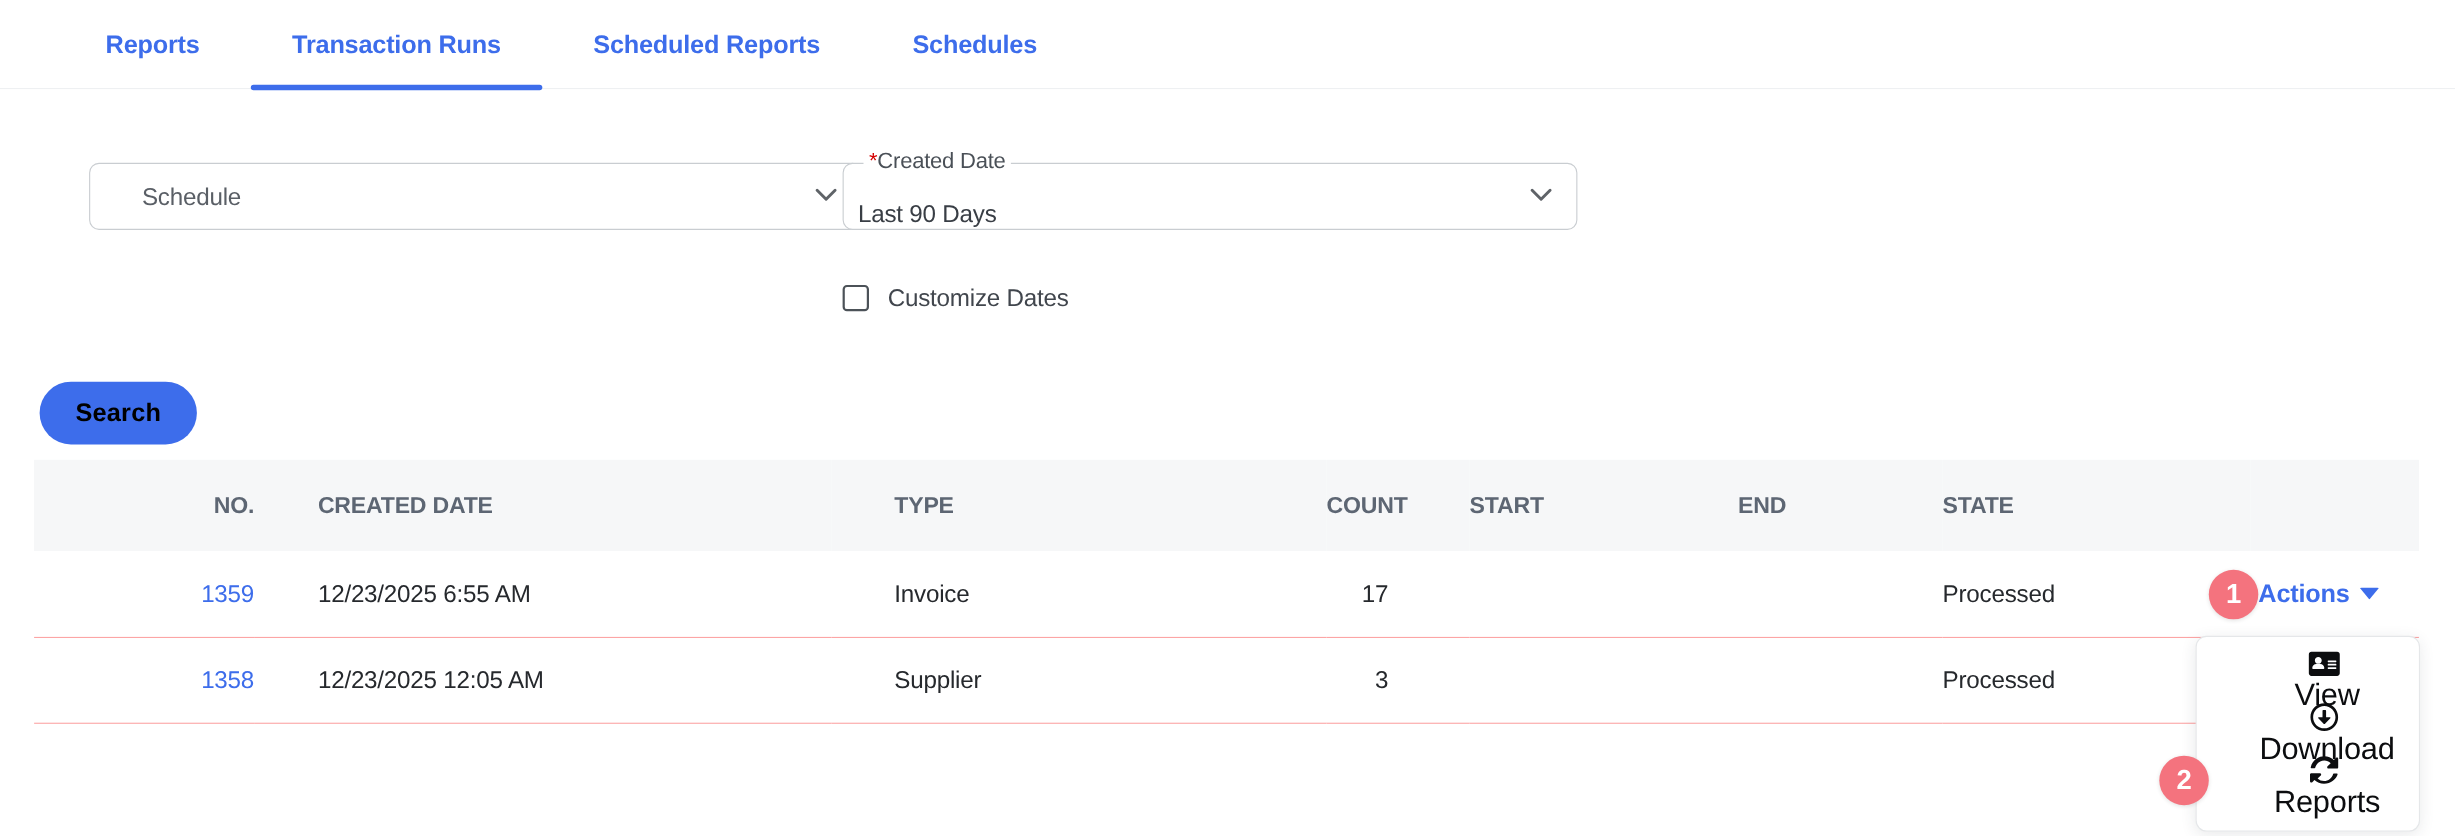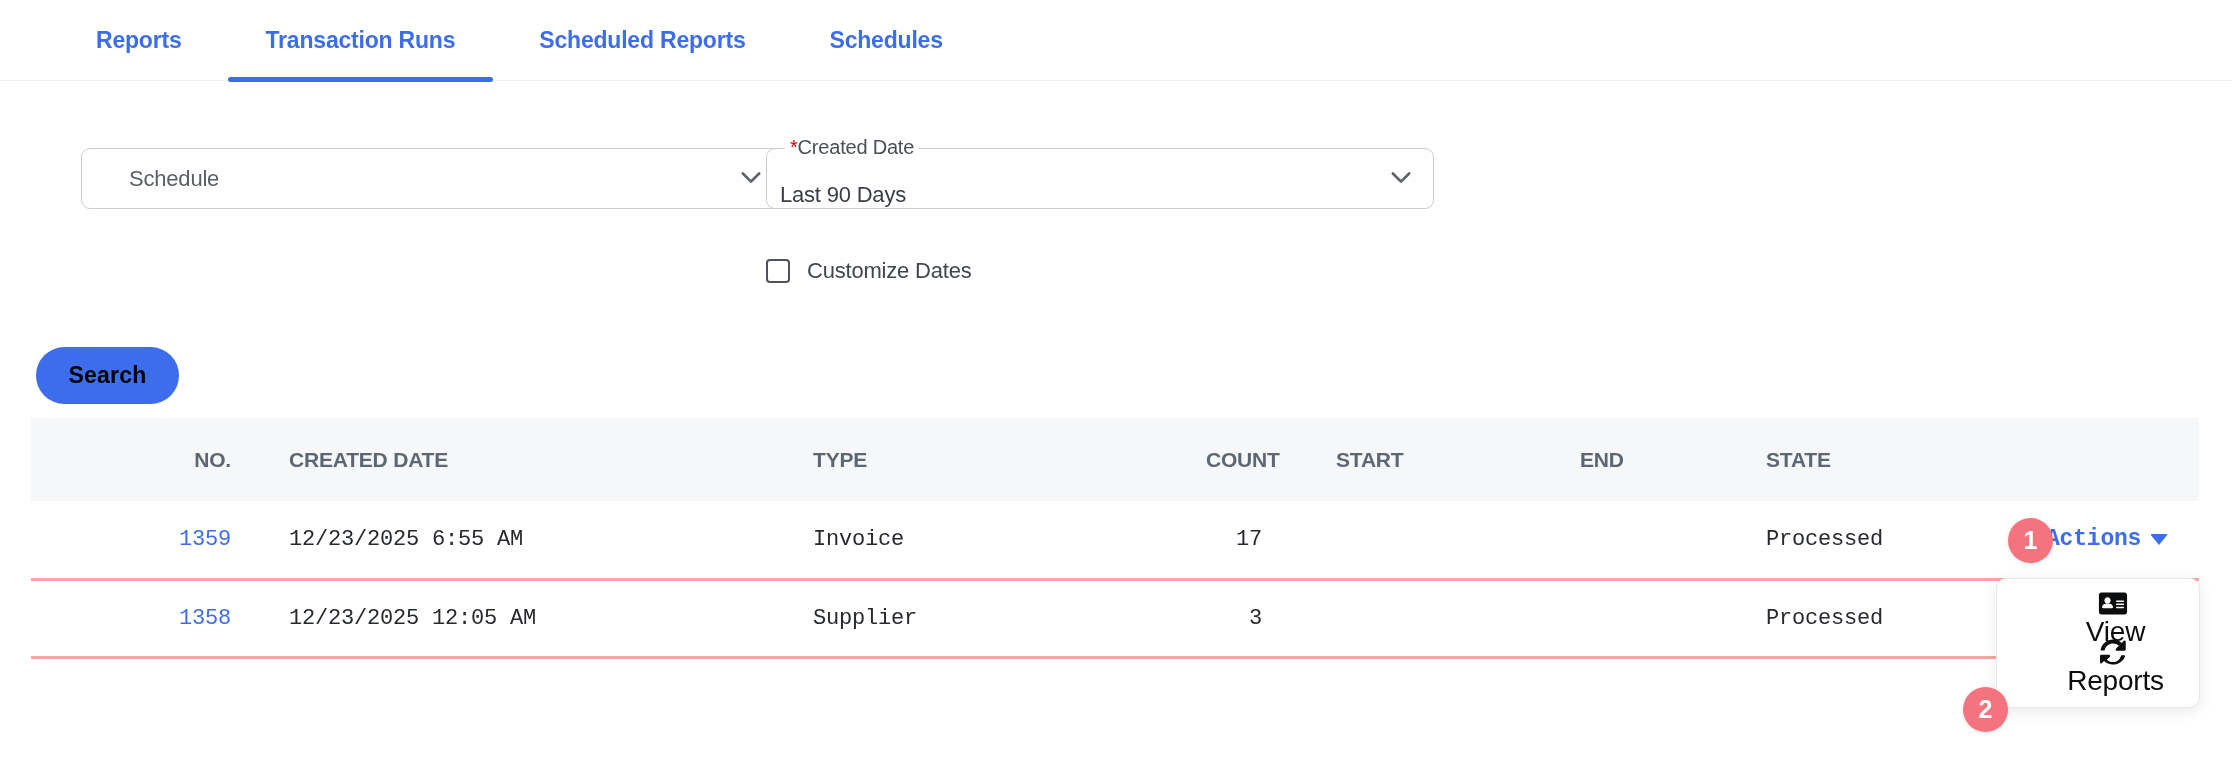--- a/index.html
+++ b/index.html
@@ -40,22 +40,22 @@
   
   .search-btn{position:absolute;left:36px;top:347px;width:143px;height:57px;
     border:none;border-radius:29px;background:var(--accent-blue);color:#000000;
     font-size:23px;font-weight:600;font-family:inherit;cursor:pointer;letter-spacing:0.2px;}
 
   
   .runs-table{position:absolute;left:31px;top:418px;width:2168px;
     border-collapse:collapse;table-layout:fixed;}
   .runs-table th{height:83px;background:#f6f7f8;font-size:21px;font-weight:600;
     color:#5d6673;text-align:left;letter-spacing:-0.2px;}
-  .runs-table td{height:78px;border-bottom:3px solid #fca5a5;font-size:22px;
-    color:#26292d;letter-spacing:-0.2px;background:#fff;font-family:Liberation Mono, monospace;}
+  .runs-table td{height:78px;border-bottom:1px solid #fca5a5;font-size:22px;
+    color:#26292d;letter-spacing:-0.2px;background:#fff;}
   .col-no{text-align:right !important;}
   .col-date{padding-left:58px;}
   .col-type{padding-left:57px;}
   .col-count{text-align:right;padding-right:74px;}
   .col-actions{text-align:right;padding-right:36px;}
   .run-link{color:var(--accent-blue);cursor:pointer;text-decoration:none;font-weight:500;}
   .actions-link{color:var(--accent-blue);font-size:23px;font-weight:600;cursor:pointer;
     display:inline-flex;align-items:center;white-space:nowrap;}
   .caret-down{display:inline-block;width:0;height:0;margin-left:9px;
     border-left:9px solid transparent;border-right:9px solid transparent;
@@ -173,20 +173,28 @@
       <span class="mi-icon">
         <svg width="30" height="25" viewBox="0 0 576 512">
             <path fill="currentColor" d="M528 32H48C21.5 32 0 53.5 0 80v352c0 26.5 21.5 48 48 48h480c26.5 0 48-21.5 48-48V80c0-26.5-21.5-48-48-48zM176 128c35.3 0 64 28.7 64 64s-28.7 64-64 64-64-28.7-64-64 28.7-64 64-64zm93.3 224H82.7c-10.4 0-18.8-8.4-18.8-18.7 0-41.4 33.6-74.7 74.9-74.7h74.5c41.3 0 74.9 33.4 74.9 74.7 0 10.3-8.4 18.7-18.9 18.7zM512 344c0 4.4-3.6 8-8 8H360c-4.4 0-8-3.6-8-8v-16c0-4.4 3.6-8 8-8h144c4.4 0 8 3.6 8 8v16zm0-64c0 4.4-3.6 8-8 8H360c-4.4 0-8-3.6-8-8v-16c0-4.4 3.6-8 8-8h144c4.4 0 8 3.6 8 8v16zm0-64c0 4.4-3.6 8-8 8H360c-4.4 0-8-3.6-8-8v-16c0-4.4 3.6-8 8-8h144c4.4 0 8 3.6 8 8v16z"></path>
           </svg>
       </span>
       <span>View</span>
     </div>
     <div class="menu-item">
       <span class="mi-icon">
         <svg width="26" height="26" viewBox="0 0 512 512">
+            <path fill="currentColor" d="M256 8C119 8 8 119 8 256s111 248 248 248 248-111 248-248S393 8 256 8zm0 448c-110.5 0-200-89.5-200-200S145.5 56 256 56s200 89.5 200 200-89.5 200-200 200zm-32-316v116h-67c-10.7 0-16 12.9-8.5 20.5l99 99c4.7 4.7 12.3 4.7 17 0l99-99c7.6-7.6 2.2-20.5-8.5-20.5h-67V140c0-6.6-5.4-12-12-12h-40c-6.6 0-12 5.4-12 12z"></path>
+          </svg>
+      </span>
+      <span>Download</span>
+    </div>
+    <div class="menu-item">
+      <span class="mi-icon">
+        <svg width="26" height="26" viewBox="0 0 512 512">
             <path fill="currentColor" d="M370.72 133.28C339.458 104.008 298.888 87.962 255.848 88c-77.458.068-144.328 53.178-162.791 126.85-1.344 5.363-6.122 9.15-11.651 9.15H24.103c-7.498 0-13.194-6.807-11.807-14.176C33.933 94.924 134.813 8 256 8c66.448 0 126.791 26.136 171.315 68.685L465.97 38.03C481.089 22.912 507 33.62 507 55v151.95c0 13.28-10.77 24.05-24.05 24.05H331c-21.38 0-32.09-25.911-16.971-41.03l56.691-56.69zM24 312h151.95c21.38 0 32.09 25.911 16.971 41.03l-56.69 56.689c31.262 29.273 71.835 45.32 114.876 45.281 77.418-.07 144.315-53.144 162.787-126.849 1.344-5.363 6.122-9.15 11.651-9.15h57.304c7.498 0 13.194 6.807 11.807 14.176C473.067 417.076 372.187 504 251 504c-66.448 0-126.791-26.136-171.315-68.685L41.03 473.97C25.911 489.088 0 478.38 0 457V336c0-13.255 10.745-24 24-24z"></path>
           </svg>
       </span>
       <span>Reports</span>
     </div>
   </div>
 
   <div class="annot-badge badge-1">1</div>
   <div class="annot-badge badge-2">2</div>
 

